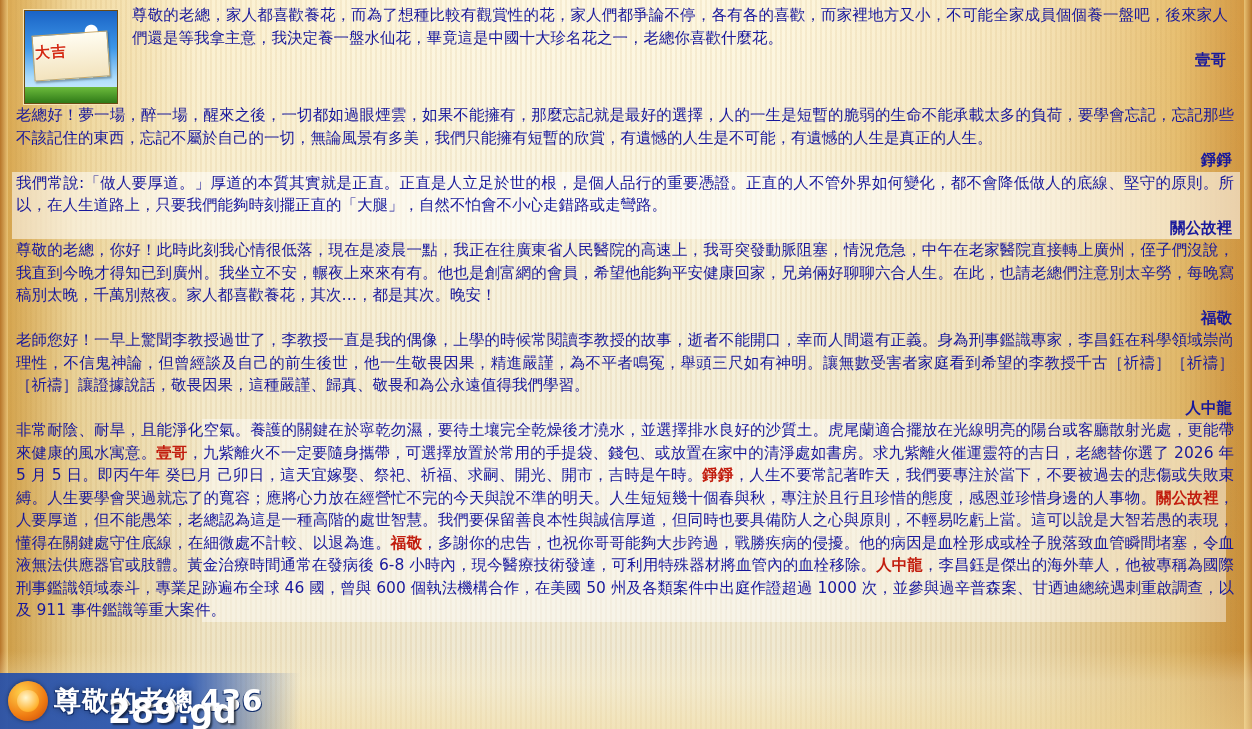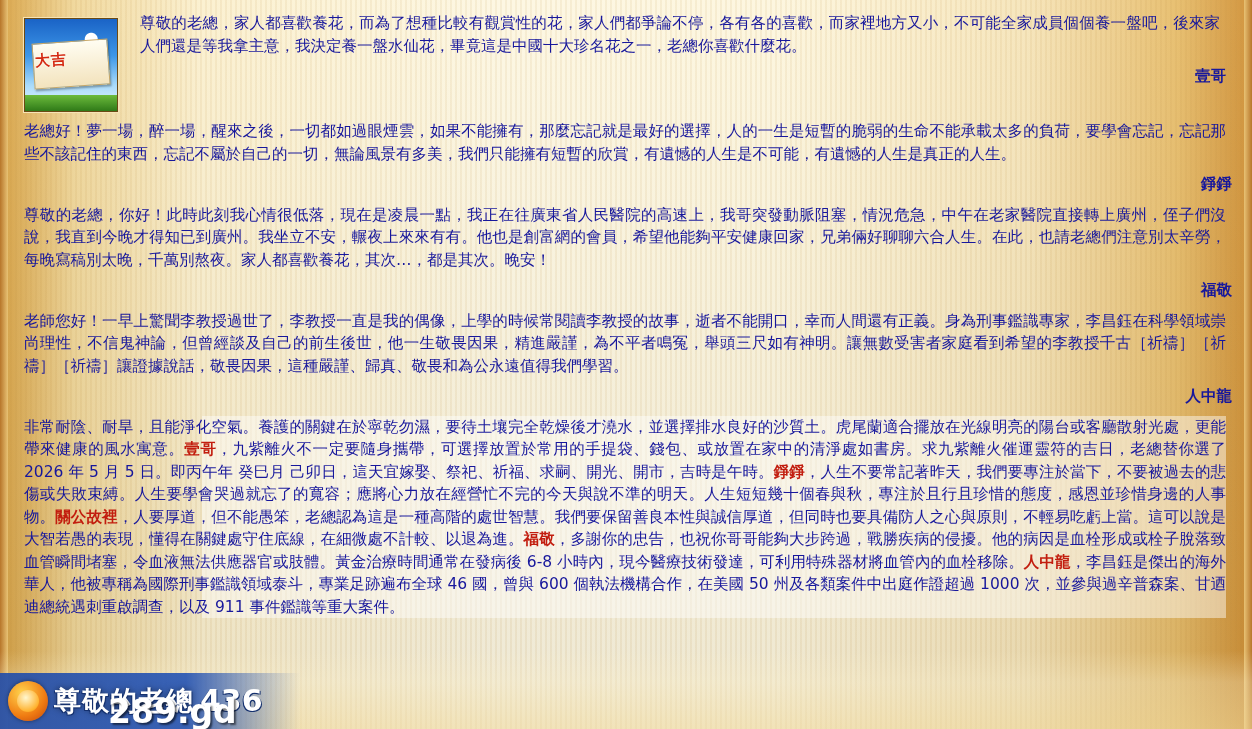--- a/index.html
+++ b/index.html
@@ -85,21 +85,21 @@
     left: 0; right: 0; bottom: 0; height: 16px;
     background: linear-gradient(180deg, #6cbb3c, #2f7a18);
   }
   .top-text {
     margin-left: 116px;
     padding-right: 6px;
   }
 
   
   p.msg {
-    margin: 8px;
+    margin: 0;
     padding: 0 6px 0 4px;
     text-align: justify;
     text-justify: inter-ideograph;
   }
   .sig {
     display: block;
     text-align: right;
     font-weight: bold;
     color: #17179c;
     padding-right: 8px;
@@ -214,20 +214,24 @@
         <p class="msg">尊敬的老總，家人都喜歡養花，而為了想種比較有觀賞性的花，家人們都爭論不停，各有各的喜歡，而家裡地方又小，不可能全家成員個個養一盤吧，後來家人們還是等我拿主意，我決定養一盤水仙花，畢竟這是中國十大珍名花之一，老總你喜歡什麼花。</p>
         <span class="sig">壹哥</span>
       </div>
     </div>
 
     <div class="para-block">
       <p class="msg">老總好！夢一場，醉一場，醒來之後，一切都如過眼煙雲，如果不能擁有，那麼忘記就是最好的選擇，人的一生是短暫的脆弱的生命不能承載太多的負荷，要學會忘記，忘記那些不該記住的東西，忘記不屬於自己的一切，無論風景有多美，我們只能擁有短暫的欣賞，有遺憾的人生是不可能，有遺憾的人生是真正的人生。</p>
       <span class="sig">錚錚</span>
     </div>
 
+    <div class="para-block band-a">
+      <p class="msg">我們常說:「做人要厚道。」厚道的本質其實就是正直。正直是人立足於世的根，是個人品行的重要憑證。正直的人不管外界如何變化，都不會降低做人的底線、堅守的原則。所以，在人生道路上，只要我們能夠時刻擺正直的「大腿」，自然不怕會不小心走錯路或走彎路。</p>
+      <span class="sig">關公故裡</span>
+    </div>
 
     <div class="para-block">
       <p class="msg">尊敬的老總，你好！此時此刻我心情很低落，現在是凌晨一點，我正在往廣東省人民醫院的高速上，我哥突發動脈阻塞，情況危急，中午在老家醫院直接轉上廣州，侄子們沒說，我直到今晚才得知已到廣州。我坐立不安，輾夜上來來有有。他也是創富網的會員，希望他能夠平安健康回家，兄弟倆好聊聊六合人生。在此，也請老總們注意別太辛勞，每晚寫稿別太晚，千萬別熬夜。家人都喜歡養花，其次…，都是其次。晚安！</p>
       <span class="sig">福敬</span>
     </div>
 
     <div class="para-block">
       <p class="msg">老師您好！一早上驚聞李教授過世了，李教授一直是我的偶像，上學的時候常閱讀李教授的故事，逝者不能開口，幸而人間還有正義。身為刑事鑑識專家，李昌鈺在科學領域崇尚理性，不信鬼神論，但曾經談及自己的前生後世，他一生敬畏因果，精進嚴謹，為不平者鳴冤，舉頭三尺如有神明。讓無數受害者家庭看到希望的李教授千古［祈禱］［祈禱］［祈禱］讓證據說話，敬畏因果，這種嚴謹、歸真、敬畏和為公永遠值得我們學習。</p>
       <span class="sig">人中龍</span>
     </div>

